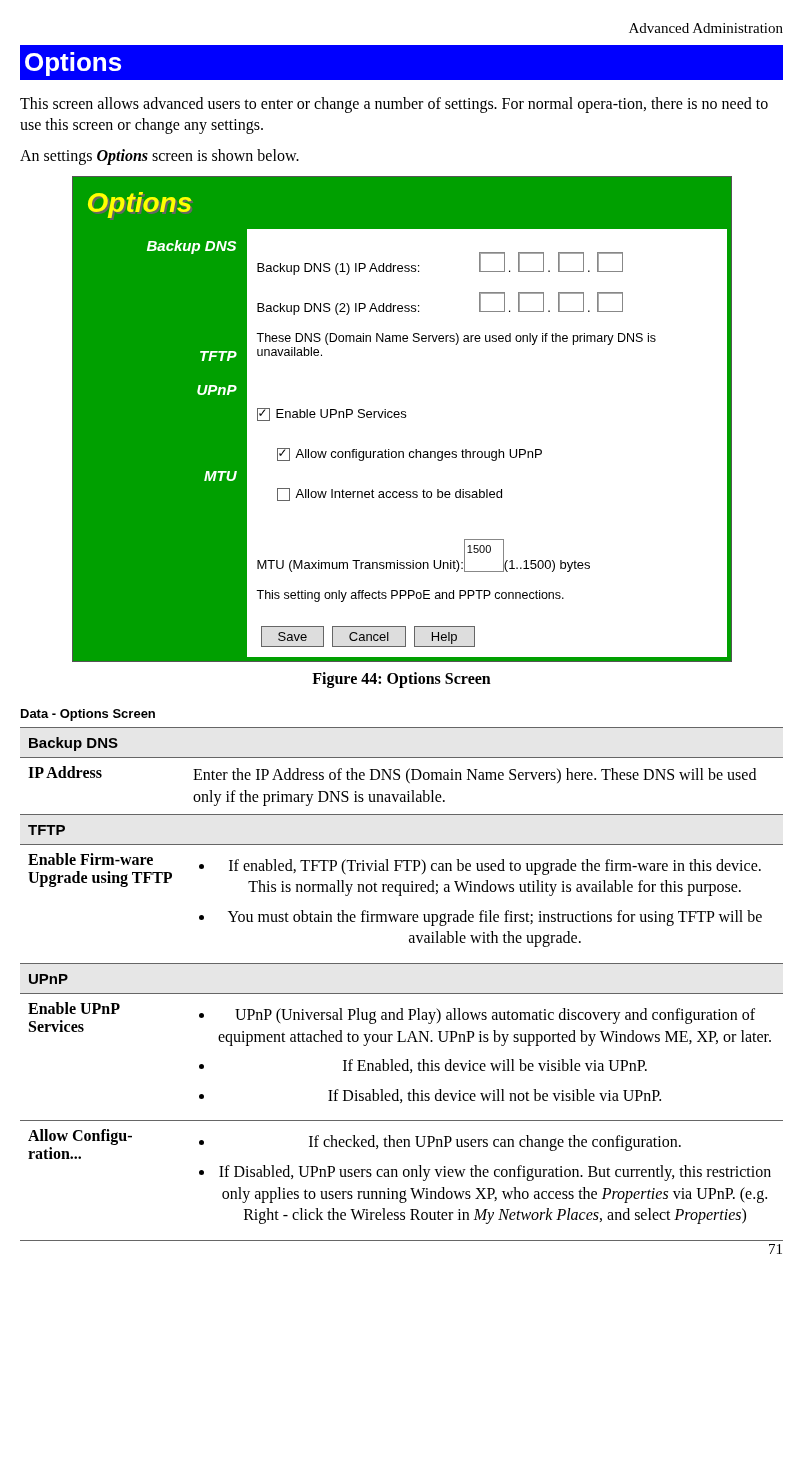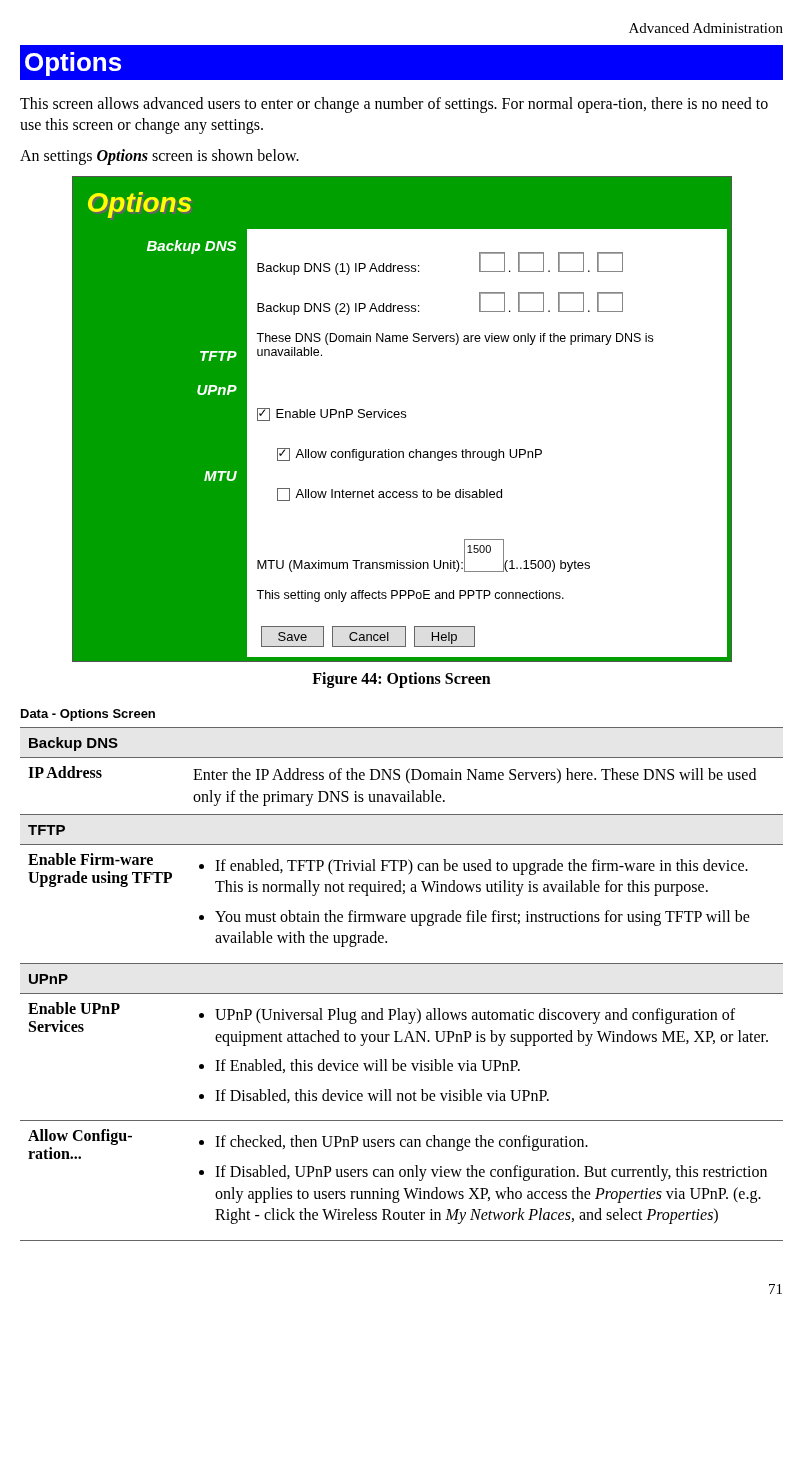--- a/index.html
+++ b/index.html
@@ -113,23 +113,23 @@
   }
   table.data-table td.keycell {
     width: 165px;
     font-weight: bold;
     font-family: "Times New Roman", Times, serif;
   }
   table.data-table td.valcell {
     font-family: "Times New Roman", Times, serif;
     line-height: 1.35;
   }
-  ul.bul { margin: 2px 0 2px 22px; padding:0; }
+  ul.bul { margin: 2px 0 2px 22px; padding:0;text-align:center; }
   ul.bul li { margin: 4px 0 8px 0; }
-  .pagenum { text-align:right; margin-top:40px; font-size:15px; }
+  .pagenum { text-align:right; font-size:15px; }
   .ital { font-style: italic; }
 </style>
 </head>
 <body>
 
 <div class="top-header">Advanced Administration</div>
 
 <div class="blue-banner">Options</div>
 
 <p class="body-text">This screen allows advanced users to enter or change a number of settings. For normal opera-tion, there is no need to use this screen or change any settings.</p>
@@ -161,21 +161,21 @@
         </div>
         <div class="ss-row">
           <span class="rlabel">Backup DNS (2) IP Address:</span>
           <span style="margin-left:40px">
             <span class="ipbox"></span><span class="dot">.</span>
             <span class="ipbox"></span><span class="dot">.</span>
             <span class="ipbox"></span><span class="dot">.</span>
             <span class="ipbox"></span>
           </span>
         </div>
-        <div class="ss-note">These DNS (Domain Name Servers) are view only if the primary DNS is unavailable.</div>
+        <div class="ss-note">These DNS (Domain Name Servers) are used only if the primary DNS is unavailable.</div>
 
         <div style="height:6px"></div>
         <div class="ss-row">
           <span class="cb checked"></span>
           <span>Enable UPnP Services</span>
         </div>
         <div class="ss-row" style="padding-left:20px">
           <span class="cb checked"></span>
           <span>Allow configuration changes through UPnP</span>
         </div>

